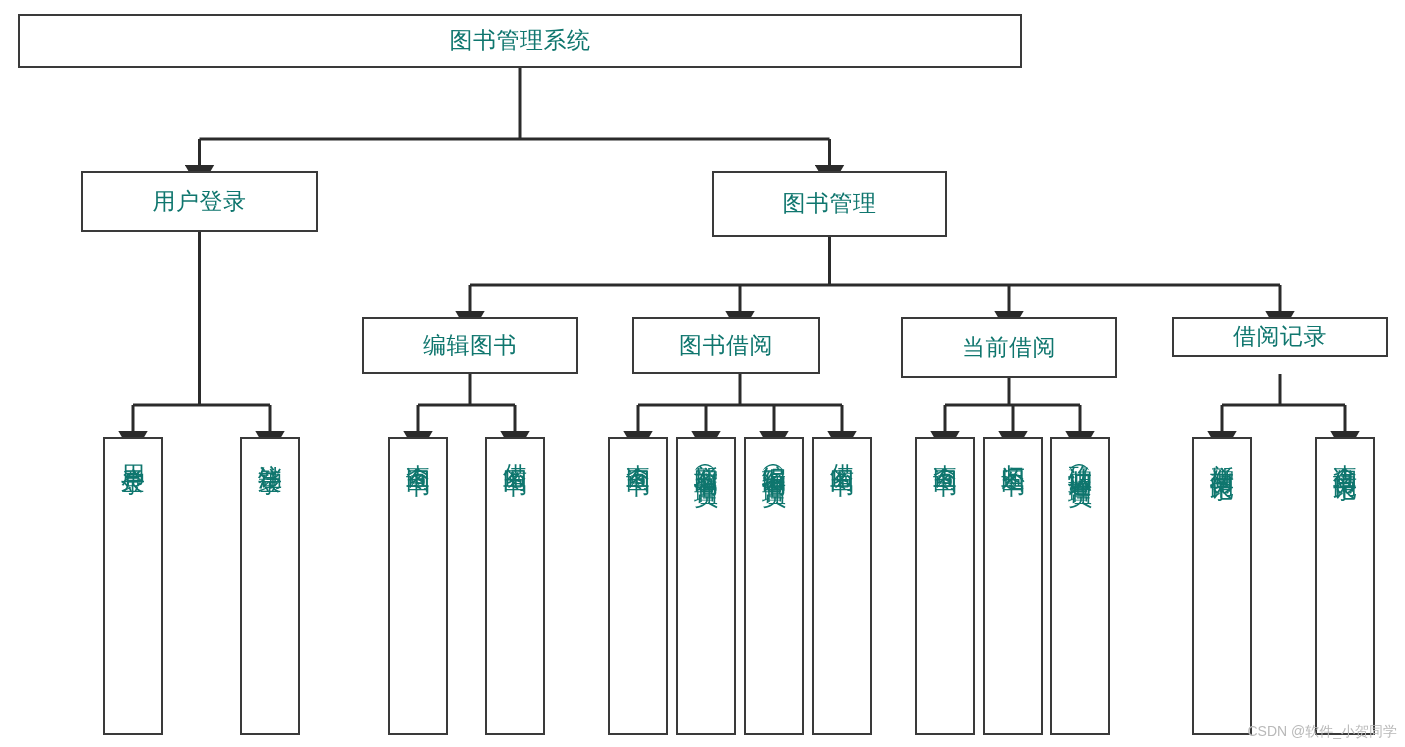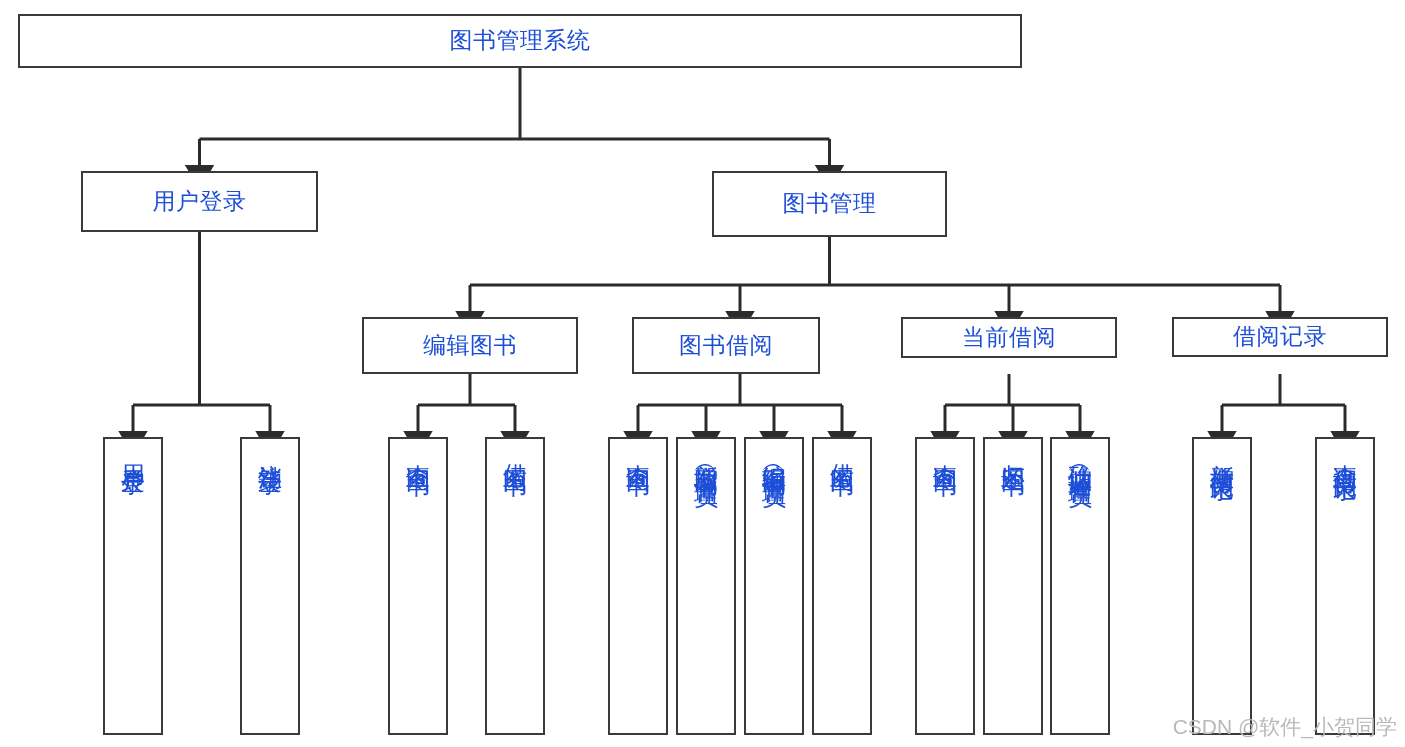--- a/index.html
+++ b/index.html
@@ -27,21 +27,21 @@
     pointer-events: none;
   }
   .node {
     position: absolute;
     box-sizing: border-box;
     background: #ffffff;
     border: 2.5px solid #3a3a3a;
     display: flex;
     align-items: center;
     justify-content: center;
-    color: #1d4ed8;
+    color: #0f766e;
     z-index: 2;
   }
   .node .lbl {
     display: block;
     text-align: center;
     line-height: 1.18;
     letter-spacing: 0.5px;
   }
   .node.horiz .lbl {
     font-size: 23px;
@@ -59,21 +59,21 @@
     text-orientation: upright;
     font-size: 24px;
     line-height: 1.0;
     letter-spacing: 3px;
     margin: 0 auto;
   }
   .watermark {
     position: absolute;
     right: 8px;
     bottom: 6px;
-    font-size: 21px;
+    font-size: 14px;
     color: #b9b9b9;
     white-space: nowrap;
     z-index: 3;
     font-family: "Liberation Sans", "DejaVu Sans", sans-serif;
     margin-top: 8px;
   }
 </style>
 </head>
 <body>
 
@@ -130,21 +130,21 @@
       </div>
       <div class="node horiz" style="left: 712px; top: 171px; width: 235px; height: 66px;">
         <span class="lbl">图书管理</span>
       </div>
       <div class="node horiz" style="left: 362px; top: 317px; width: 216px; height: 57px;">
         <span class="lbl">编辑图书</span>
       </div>
       <div class="node horiz" style="left: 632px; top: 317px; width: 188px; height: 57px;">
         <span class="lbl">图书借阅</span>
       </div>
-      <div class="node horiz" style="left: 901px; top: 317px; width: 216px; height: 41px; align-items: center;">
+      <div class="node horiz" style="left: 901px; top: 317px; width: 216px; height: 61px; align-items: center;">
         <span class="lbl">当前借阅</span>
       </div>
       <div class="node horiz" style="left: 1172px; top: 317px; width: 216px; height: 40px;">
         <span class="lbl">借阅记录</span>
       </div>
       <div class="node vert" style="left: 103px; top: 437px; width: 60px; height: 298px;">
         <span class="lbl">用户登录</span>
       </div>
       <div class="node vert" style="left: 240px; top: 437px; width: 60px; height: 298px;">
         <span class="lbl">注销登录</span>

